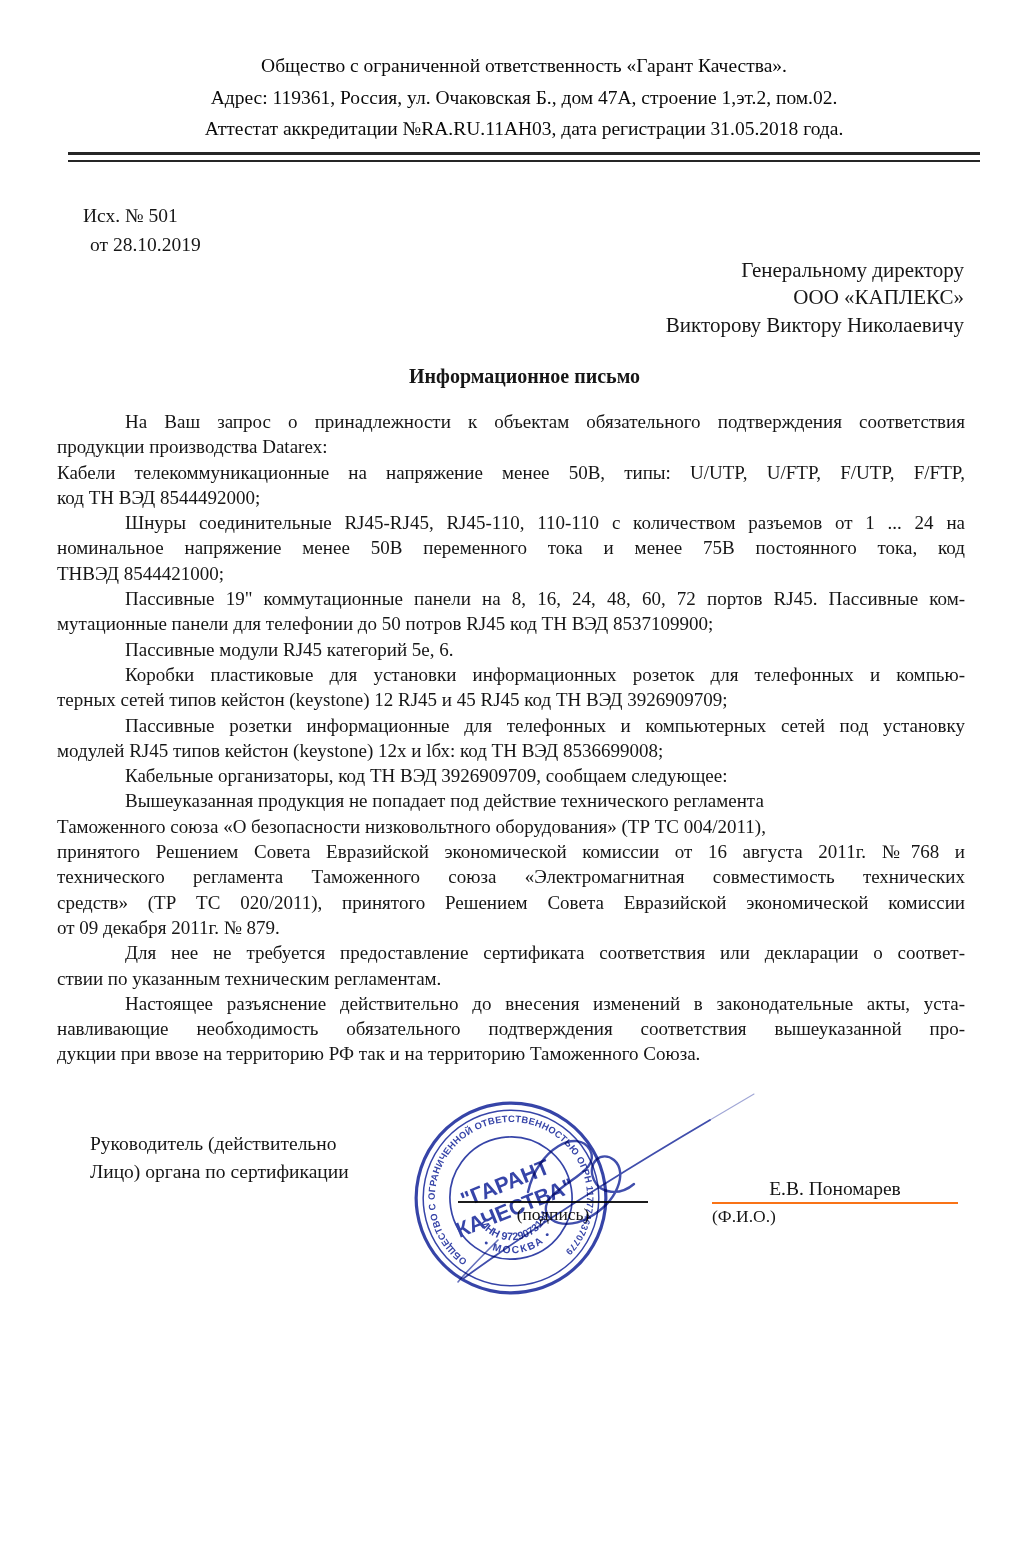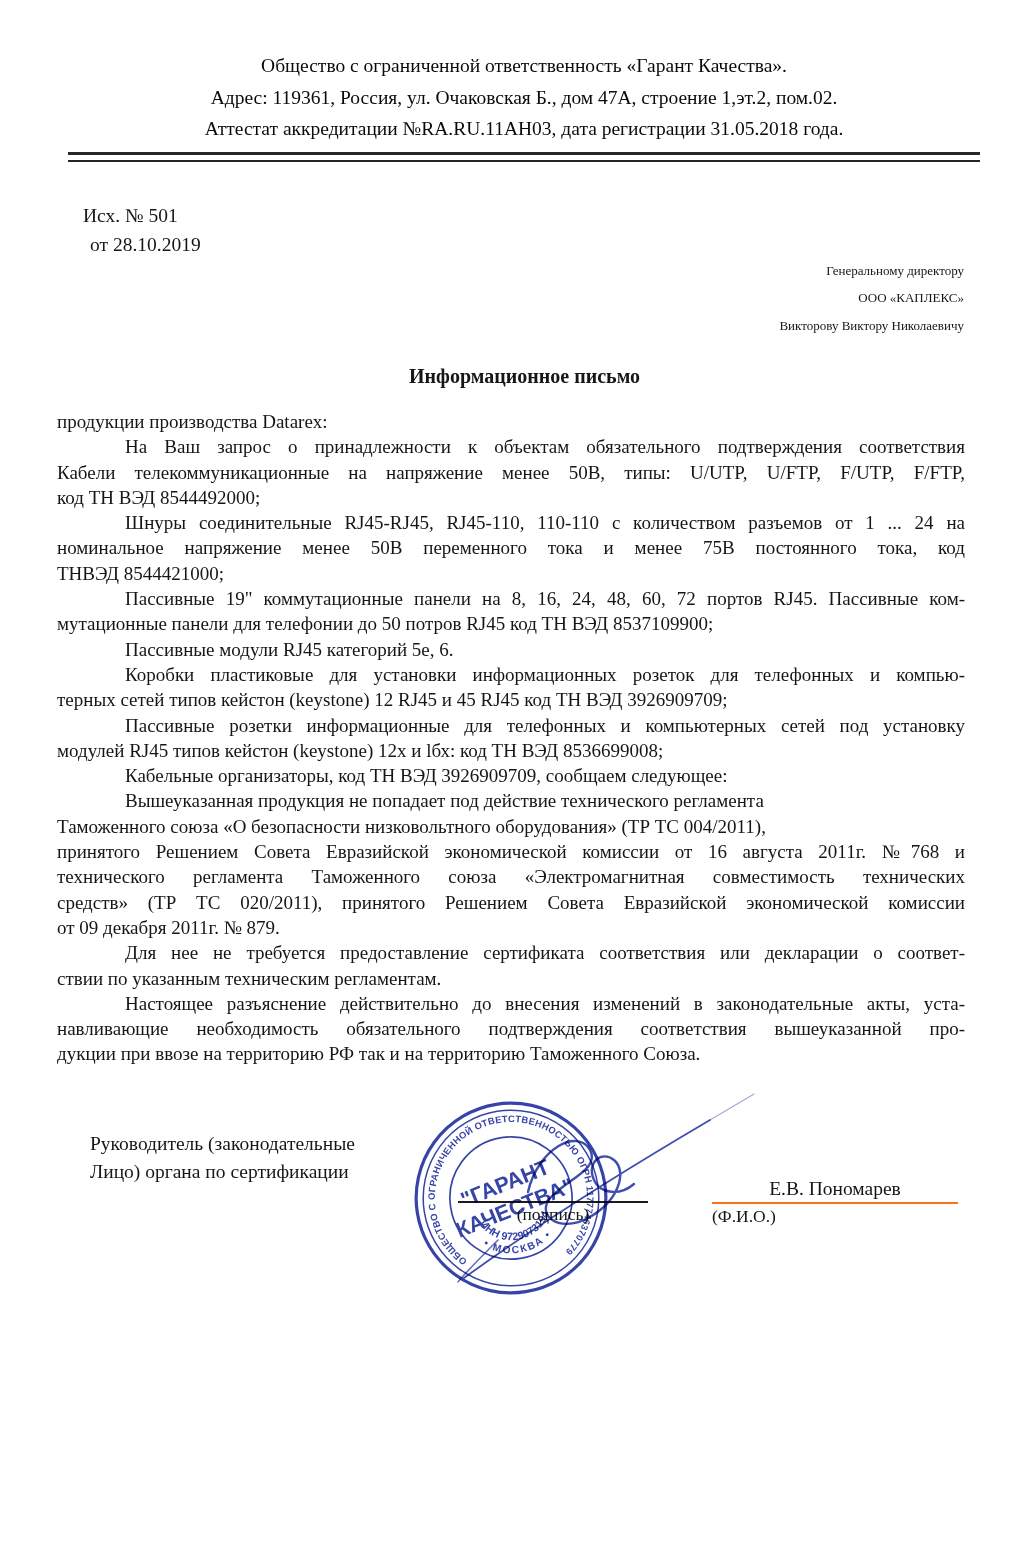--- a/index.html
+++ b/index.html
@@ -4,21 +4,21 @@
 <style>
   html,body{margin:0;padding:0;background:#e8e8e8;}
   .page{position:relative;width:1024px;height:1566px;background:#ffffff;margin:0 auto;
         font-family:"Liberation Serif","DejaVu Serif",serif;color:#161616;overflow:hidden;}
   .letterhead{position:absolute;top:50px;left:40px;right:16px;text-align:center;
               font-weight:normal;font-size:19.5px;line-height:31.5px;color:#0a0a0a;}
   .rule{position:absolute;top:152px;left:68px;width:912px;height:5px;
         border-top:3px solid #262626;border-bottom:2px solid #262626;}
   .outgoing{position:absolute;top:202px;left:83px;font-size:19.5px;line-height:28.5px;}
   .outgoing .d2{padding-left:7px;}
-  .addressee{position:absolute;top:257px;right:60px;text-align:right;font-size:13px;line-height:27.3px;}
+  .addressee{position:absolute;top:257px;right:60px;text-align:right;font-size:21px;line-height:27.3px;}
   .title{position:absolute;top:365px;left:70px;width:909px;text-align:center;
          font-weight:bold;font-size:20px;}
   .body{position:absolute;top:409px;left:57px;width:908px;font-size:19px;line-height:25.3px;}
   .bline{white-space:normal;}
   .bline.indent{padding-left:68px;}
   .bline.fill{text-align:justify;text-align-last:justify;}
   .signoff{position:absolute;top:1130px;left:90px;font-size:19.5px;line-height:28.2px;}
   .sig-line{position:absolute;top:1201px;left:458px;width:190px;border-top:2px solid #1c1c1c;}
   .sig-caption{position:absolute;top:1204px;left:458px;width:190px;text-align:center;font-size:17.5px;}
   .fio-line{position:absolute;top:1176px;left:712px;width:246px;height:26px;line-height:26px;
@@ -52,22 +52,22 @@
 
   <div>Генеральному директору</div>
       <div>ООО «КАПЛЕКС»</div>
       <div>Викторову Виктору Николаевичу</div>
     </div>
 
   <div class="title">Информационное письмо</div>
 
   <div class="body">
 
-  <div class="bline">продукции производства Datarex:</div>
-      <div class="bline indent fill">На Ваш запрос о принадлежности к объектам обязательного подтверждения соответствия</div>
+  <div class="bline indent fill">На Ваш запрос о принадлежности к объектам обязательного подтверждения соответствия</div>
+      <div class="bline">продукции производства Datarex:</div>
       <div class="bline fill">Кабели телекоммуникационные на напряжение менее 50В, типы: U/UTP, U/FTP, F/UTP, F/FTP,</div>
       <div class="bline">код ТН ВЭД 8544492000;</div>
       <div class="bline indent fill">Шнуры соединительные RJ45-RJ45, RJ45-110, 110-110 с количеством разъемов от 1 ... 24 на</div>
       <div class="bline fill">номинальное напряжение менее 50В переменного тока и менее 75В постоянного тока, код</div>
       <div class="bline">ТНВЭД 8544421000;</div>
       <div class="bline indent fill">Пассивные 19" коммутационные панели на 8, 16, 24, 48, 60, 72 портов RJ45. Пассивные ком-</div>
       <div class="bline">мутационные панели для телефонии до 50 потров RJ45 код ТН ВЭД 8537109900;</div>
       <div class="bline indent">Пассивные модули RJ45 категорий 5е, 6.</div>
       <div class="bline indent fill">Коробки пластиковые для установки информационных розеток для телефонных и компью-</div>
       <div class="bline">терных сетей типов кейстон (keystone) 12 RJ45 и 45 RJ45 код ТН ВЭД 3926909709;</div>
@@ -82,21 +82,21 @@
       <div class="bline">от 09 декабря 2011г. № 879.</div>
       <div class="bline indent fill">Для нее не требуется предоставление сертификата соответствия или декларации о соответ-</div>
       <div class="bline">ствии по указанным техническим регламентам.</div>
       <div class="bline indent fill">Настоящее разъяснение действительно до внесения изменений в законодательные акты, уста-</div>
       <div class="bline fill">навливающие необходимость обязательного подтверждения соответствия вышеуказанной про-</div>
       <div class="bline">дукции при ввозе на территорию РФ так и на территорию Таможенного Союза.</div>
     </div>
 
   <div class="signoff">
 
-  <div>Руководитель (законодательные</div>
+  <div>Руководитель (действительно</div>
       <div>Лицо) органа по сертификации</div>
     </div>
 
   <div class="sig-line"></div>
   <div class="sig-caption">(подпись)</div>
 
   <div class="fio-line">Е.В. Пономарев</div>
   <div class="fio-caption">(Ф.И.О.)</div>
 
   <svg class="stamp" viewBox="0 0 230 230">

